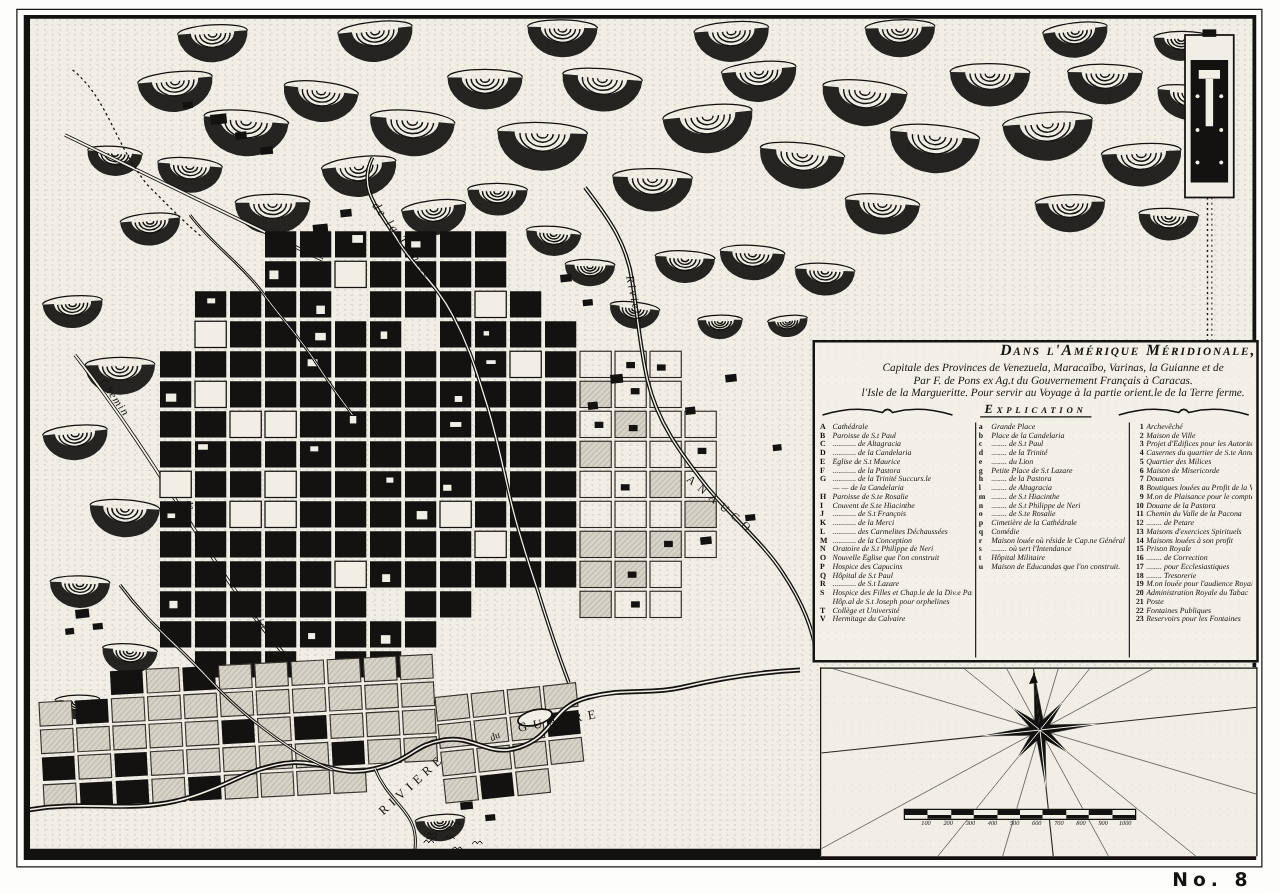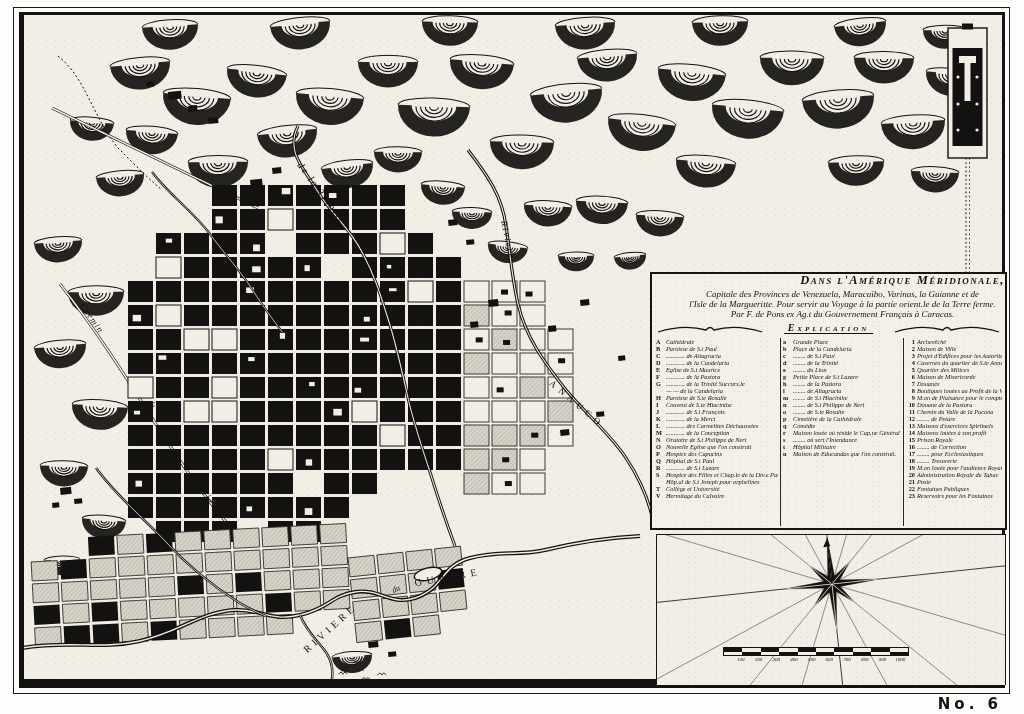--- a/index.html
+++ b/index.html
@@ -888,22 +888,22 @@
     </svg>
   </div>
 
   <div class="frame-outer"></div>
   <div class="frame-inner"></div>
 
   <div id="cartouche">
     <div class="c-sub">Dans l'Amérique Méridionale,</div>
     <div class="c-desc">
       <div>Capitale des Provinces de Venezuela, Maracaïbo, Varinas, la Guianne et de</div>
+      <div>Par F. de Pons ex Ag.t du Gouvernement Français à Caracas.</div>
       <div>l'Isle de la Margueritte. Pour servir au Voyage à la partie orient.le de la Terre ferme.</div>
-      <div>Par F. de Pons ex Ag.t du Gouvernement Français à Caracas.</div>
     </div>
     <div class="expl-row">
       <svg class="flourish left" viewBox="0 0 108 10">
         <path d="M2 8 Q28 0 50 6 Q54 1 58 6 Q80 0 106 8" fill="none" stroke="#141210" stroke-width="1.3"></path>
       </svg>
       <span class="expl-head">Explication</span>
       <svg class="flourish right" viewBox="0 0 108 10">
         <path d="M2 8 Q28 0 50 6 Q54 1 58 6 Q80 0 106 8" fill="none" stroke="#141210" stroke-width="1.3"></path>
       </svg>
     </div>
@@ -1234,14 +1234,14 @@
           <span>500</span>
           <span>600</span>
           <span>700</span>
           <span>800</span>
           <span>900</span>
           <span>1000</span>
         </div>
     </div>
   </div>
 
-  <div id="plate">No. 6</div>
+  <div id="plate">No. 8</div>
 </div>
 
 </body></html>

